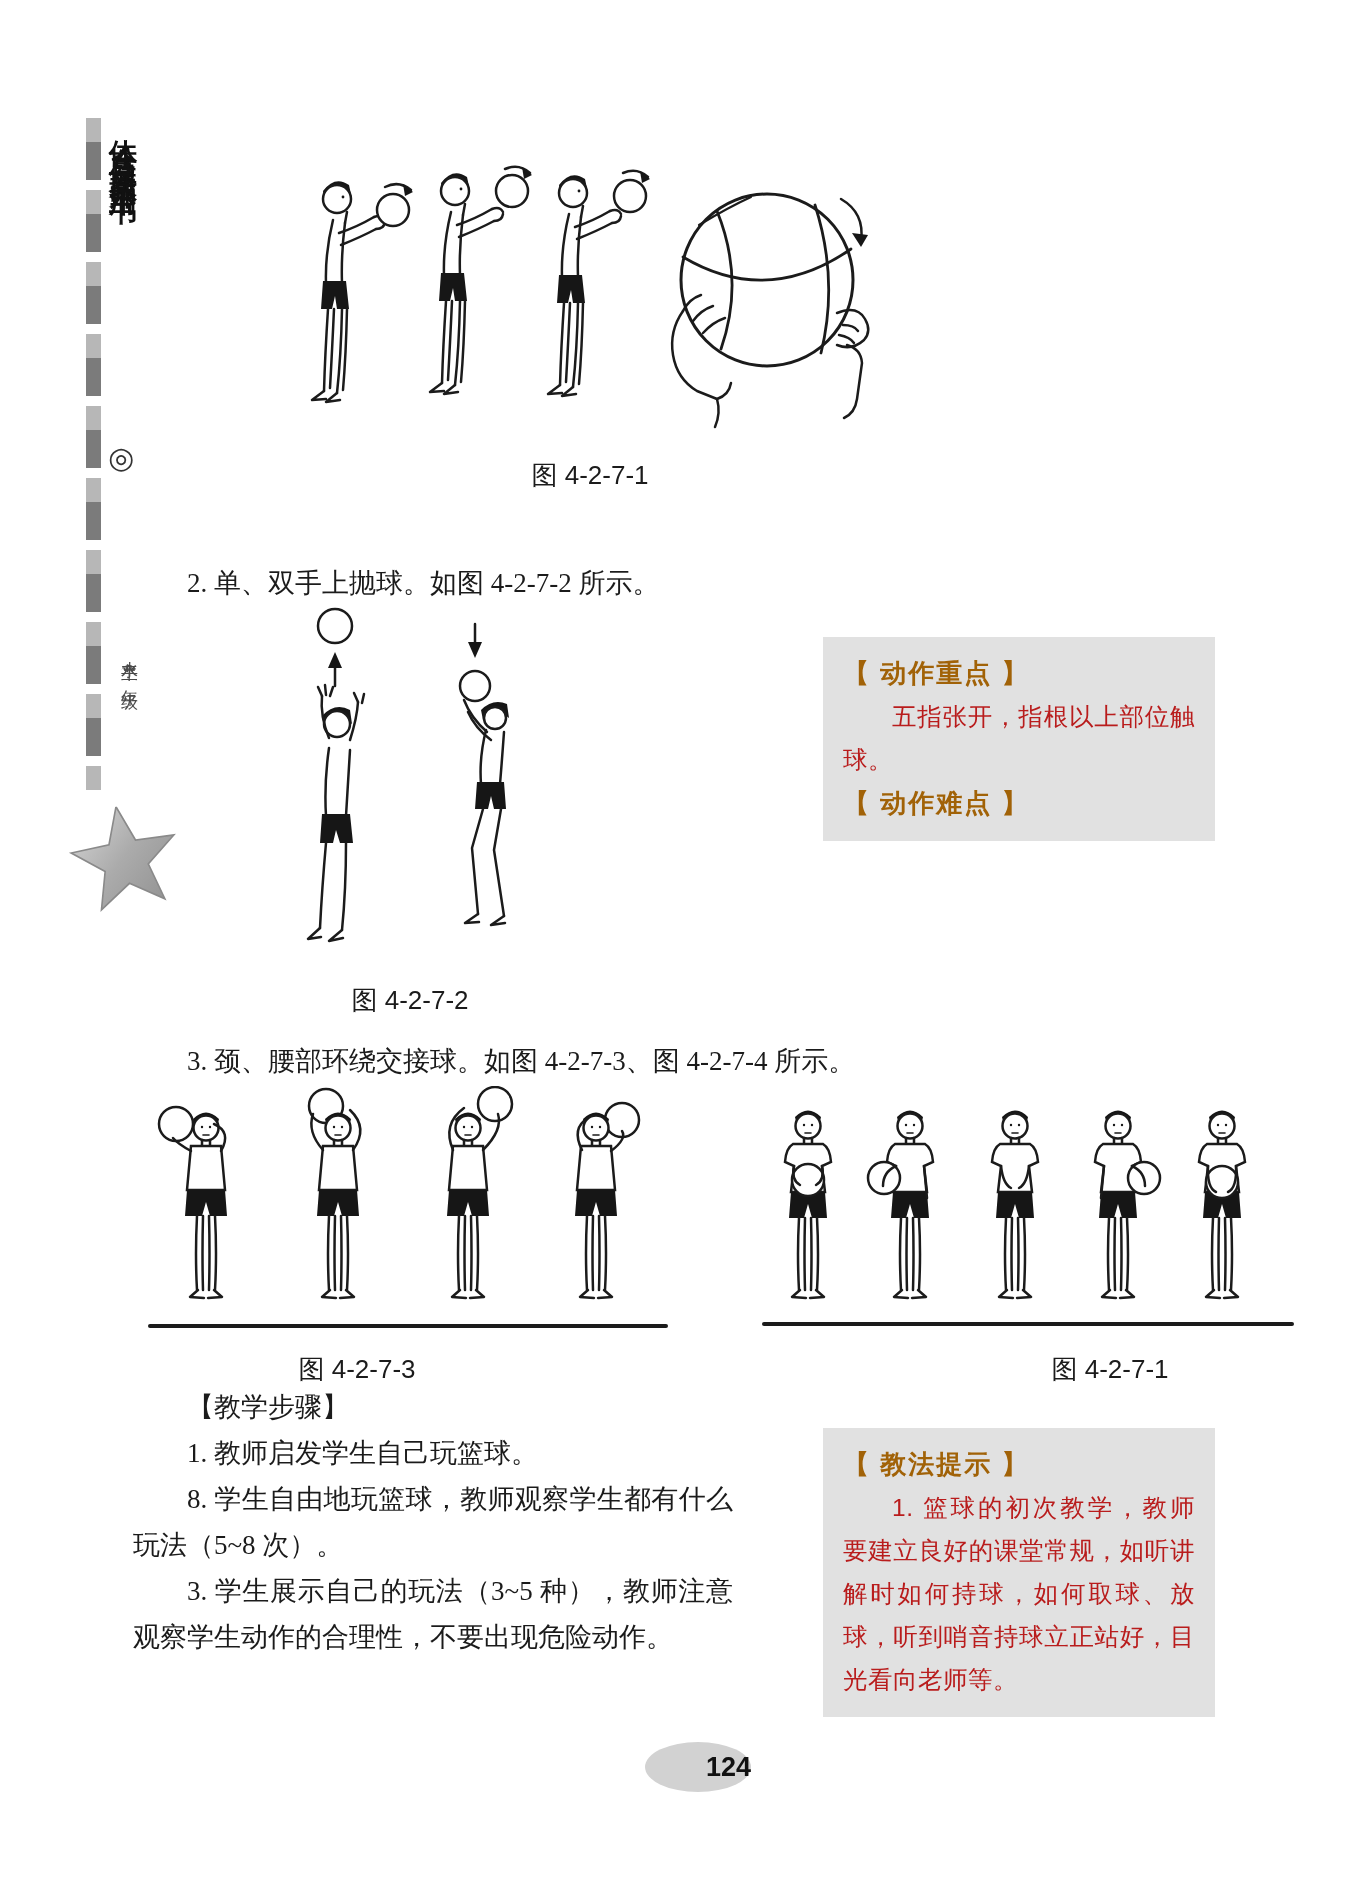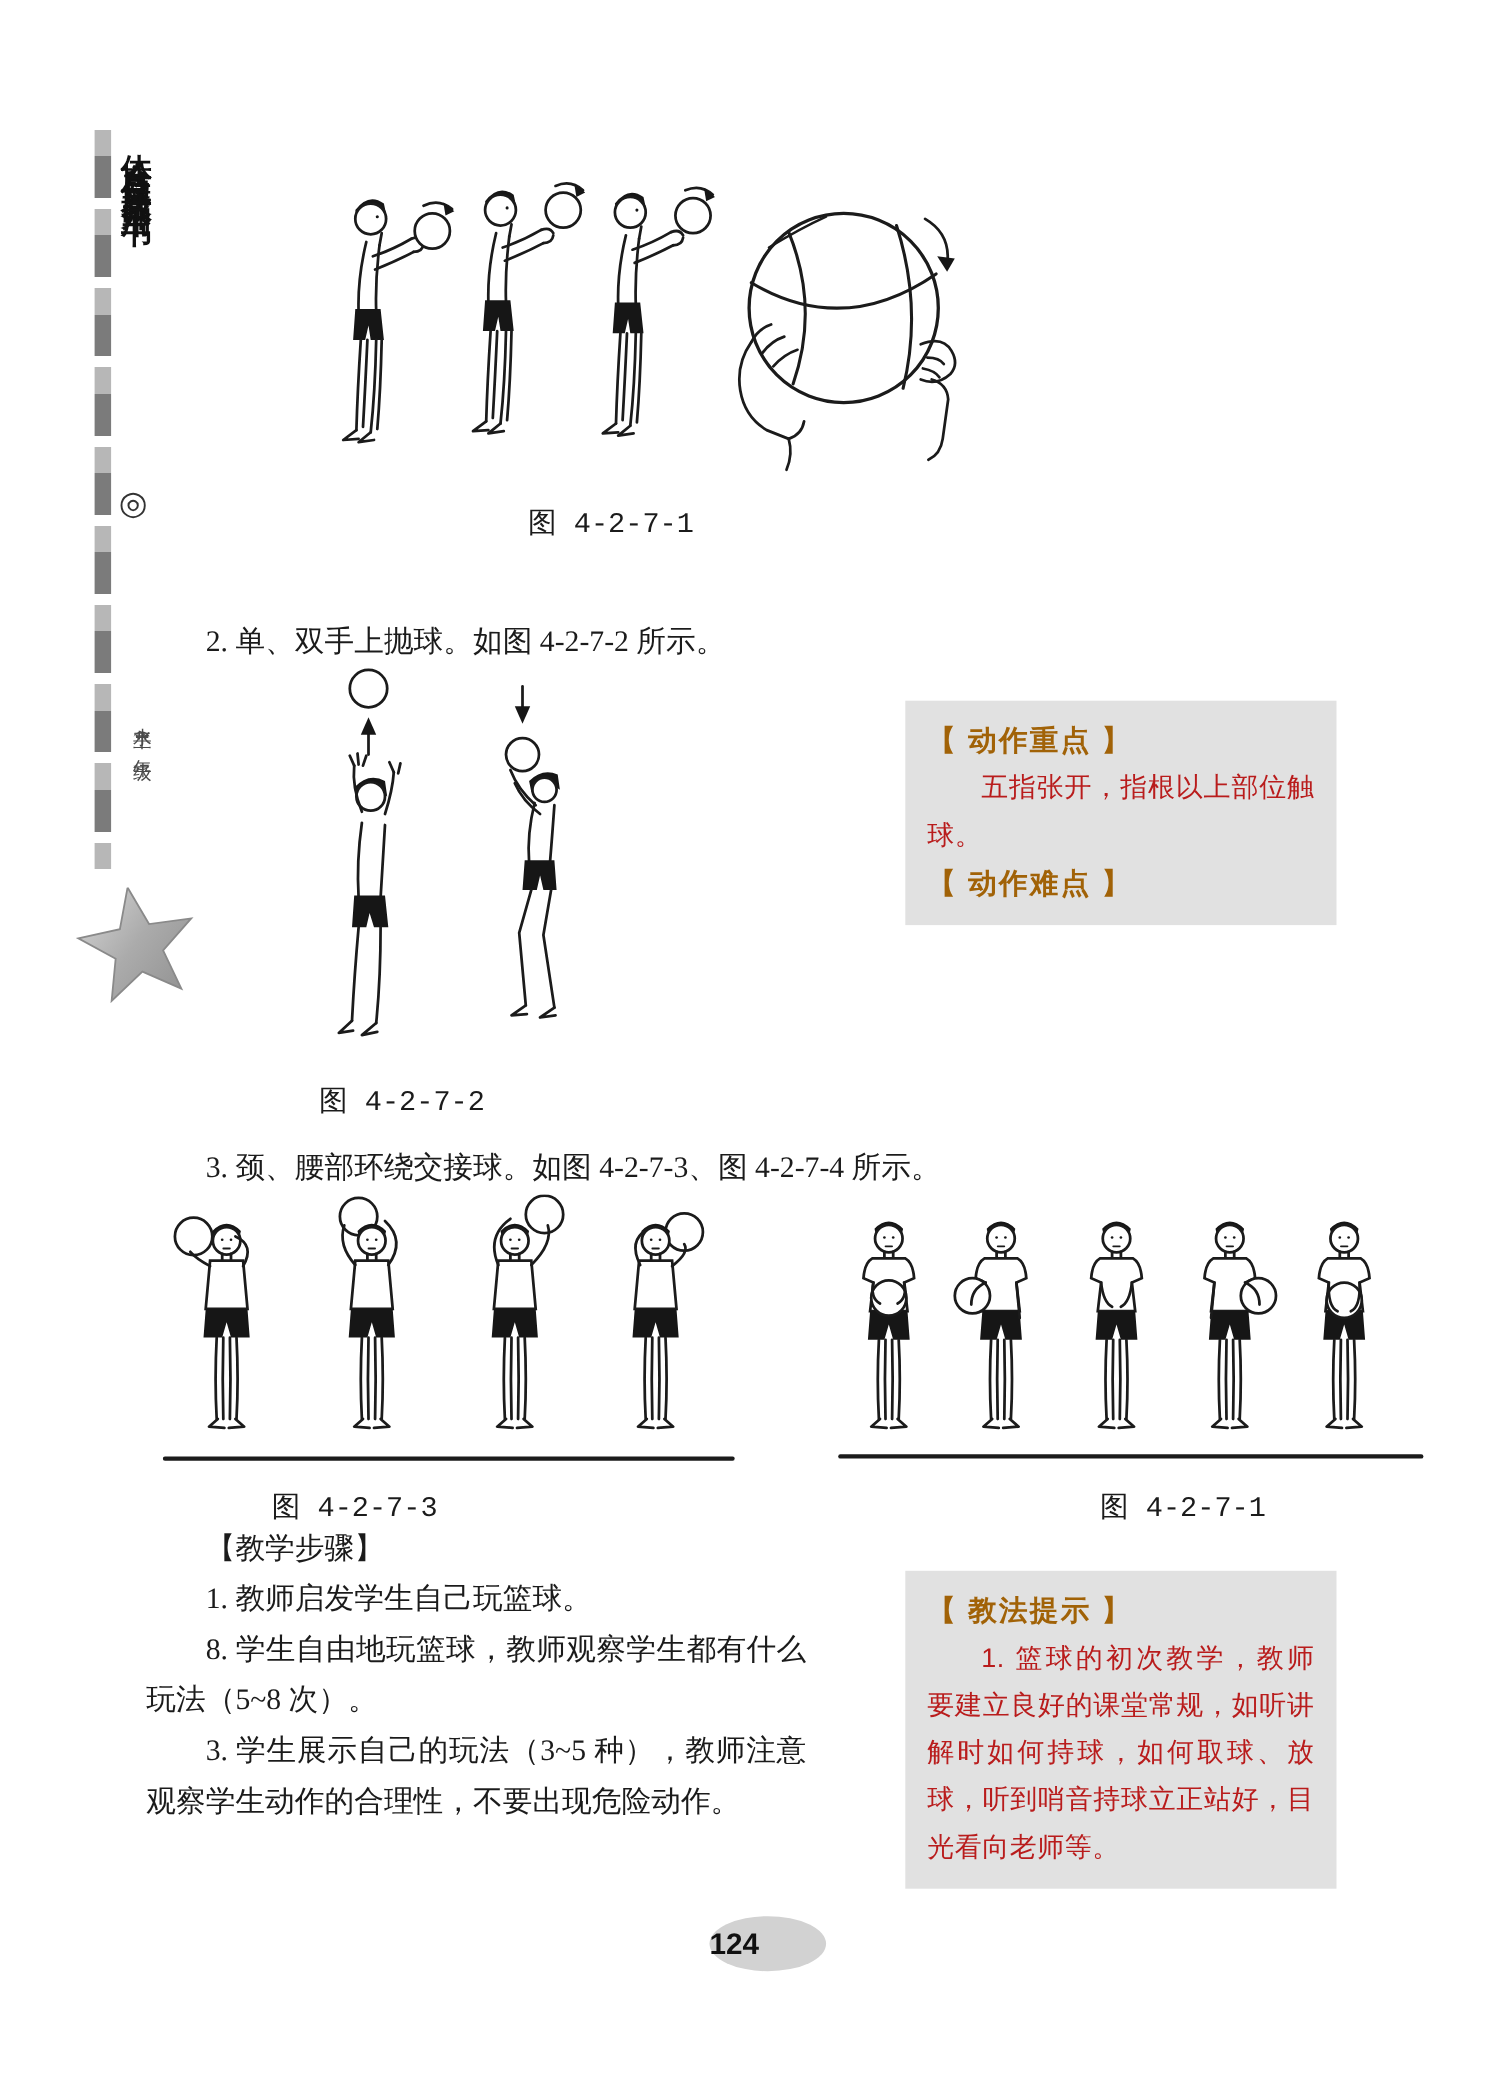--- a/index.html
+++ b/index.html
@@ -36,22 +36,22 @@
     writing-mode:vertical-rl;text-orientation:mixed;
     font-size:17px;letter-spacing:4px;color:#4a4a4a;
     font-family:"Liberation Serif","DejaVu Serif",serif;
   }
   .star-wrap{position:absolute;left:70px;top:806px;width:110px;height:104px;transform:rotate(-10deg);}
   
   .fig{position:absolute;}
   .fig svg{display:block;}
   .fig path,.fig circle,.fig line{vector-effect:non-scaling-stroke;}
   .caption{
-    position:absolute;font-size:26px;color:#1b1b1b;text-align:left;
-    font-family:Liberation Mono, monospace;white-space:nowrap;
+    position:absolute;font-size:26px;color:#1b1b1b;text-align:center;
+    font-family:Liberation Sans, sans-serif;white-space:nowrap;
   }
   
   .para{
     position:absolute;font-size:27px;line-height:46px;color:#1b1b1b;
     text-align:justify;
   }
   .indent{text-indent:2em;}
   .steps-block{position:absolute;left:133px;top:1384px;width:600px;}
   .steps-block p{margin:0;font-size:27px;line-height:46px;text-align:justify;text-indent:2em;}
   
@@ -68,21 +68,21 @@
   .gray-box .bx-body{
     font-size:24.5px;line-height:43px;color:#b91c1c;margin:0;
     text-indent:2em;text-align:justify;letter-spacing:0.5px;
   }
   #action-box{top:637px;}
   #tips-box{top:1428px;}
   
   .page-badge{
     position:absolute;left:645px;top:1742px;width:106px;height:50px;
     background:#d2d2d2;border-radius:50%;
-    display:flex;align-items:center;justify-content:flex-start;
+    display:flex;align-items:center;justify-content:flex-end;
     font-family:"Liberation Sans","DejaVu Sans",sans-serif;
     font-weight:700;font-size:27px;color:#111;
   }
   .lineart{stroke:#1b1b1b;stroke-width:2.5;fill:none;stroke-linecap:round;stroke-linejoin:round;}
   .inkfill{fill:#161616;stroke:none;}
   .whitefill{fill:#ffffff;stroke:#1b1b1b;stroke-width:2.5;}
 </style>
 </head>
 <body>
 

